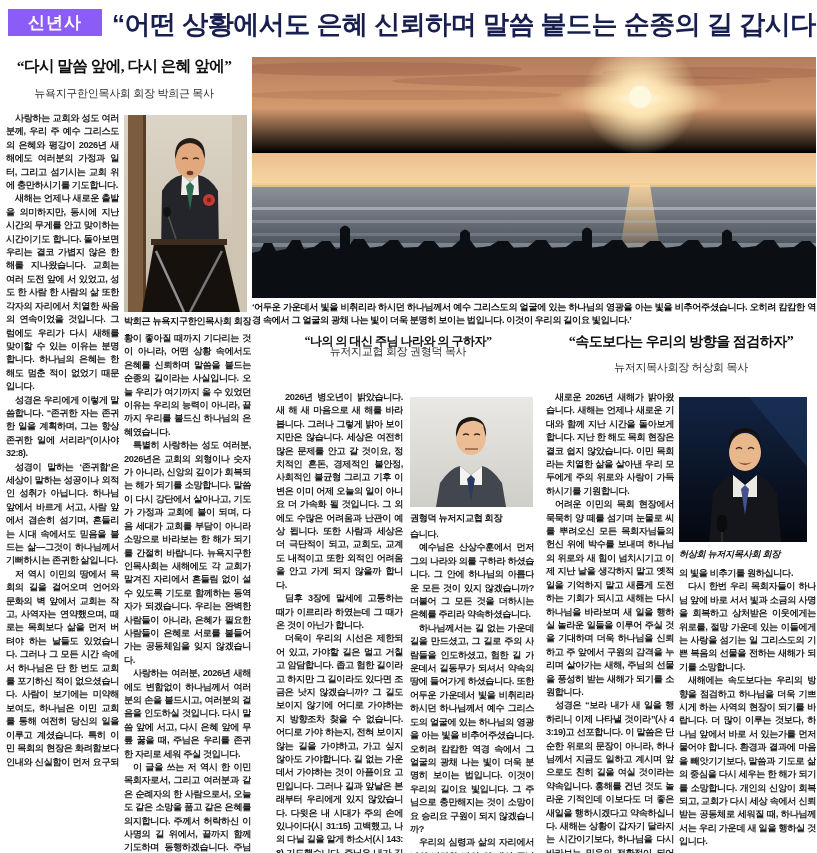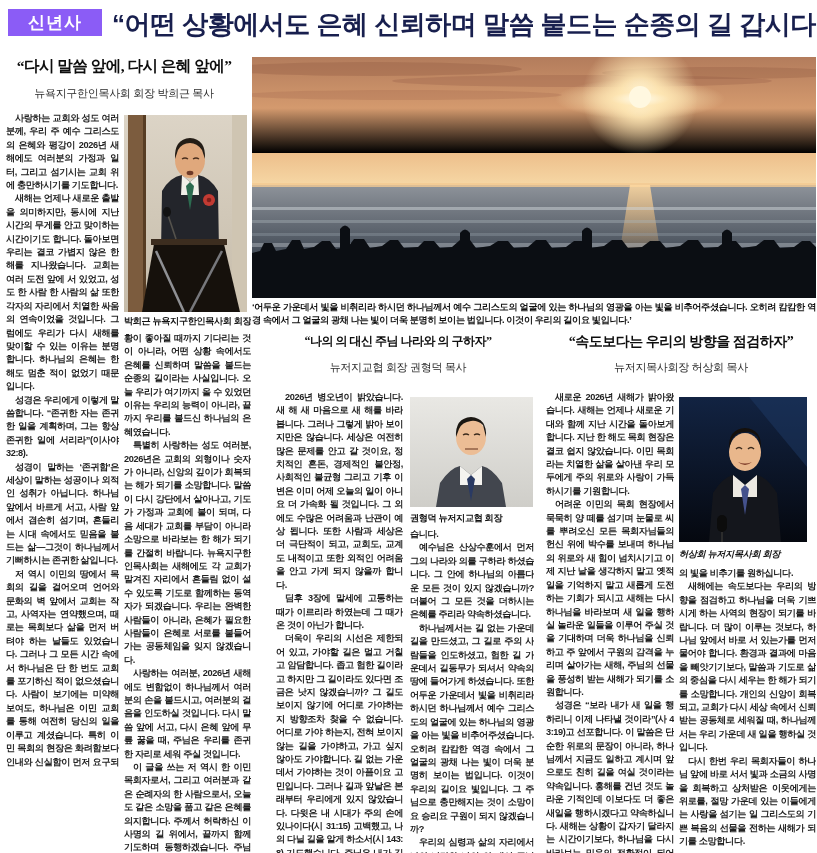--- a/index.html
+++ b/index.html
@@ -27,21 +27,21 @@
     font-family:"Liberation Serif", serif;
     font-weight:700;color:#0d0d0d;text-align:center;letter-spacing:-0.5px;
   }
   .a-author{
     font-weight:normal;font-size:11px;color:#2a2a2a;text-align:center;letter-spacing:-0.3px;
   }
   .lt{left:0;top:56px;width:248px;font-size:15.5px;}
   .ct{left:258px;top:333px;width:280px;font-size:12px;}
   .rt{left:545px;top:333px;width:272px;font-size:14px;}
   .la{left:0;top:86px;width:248px;}
-  .ca{left:258px;top:360px;width:280px;}
+  .ca{left:258px;top:344px;width:280px;}
   .ra{left:545px;top:360px;width:272px;}
   
   .col{
     font-size:9.2px;line-height:13.4px;letter-spacing:-0.4px;
     text-align:justify;word-break:break-all;overflow:hidden;color:#222;
   }
   .col p{margin:0;text-indent:9px;font-weight:bold;}
   .col.cont p:first-child{text-indent:0;}
   .c-l1{left:6px;top:112px;width:113px;height:658px;}
   .c-l2{left:124px;top:332px;width:127px;height:521px;}
@@ -239,15 +239,15 @@
     <path d="M69,52 Q72,49 75,52" stroke="#3c2a1c" stroke-width="1.5" fill="none"></path>
     <path d="M59,65 Q66,71 73,65 Q66,68 59,65 Z" fill="#7e3b28"></path>
     <rect x="38" y="118" width="10" height="17" rx="5" fill="#0c0c0c"></rect>
     <line x1="43" y1="135" x2="43" y2="145" stroke="#2c2c2c" stroke-width="2"></line>
   </svg>
 </div>
 <div class="abs pcap cap3">허상회 뉴저지목사회 회장</div>
 
 <div class="abs col cont c-r2">
     <p>의 빛을 비추기를 원하십니다.</p>
+    <p>다시 한번 우리 목회자들이 하나님 앞에 바로 서서 빛과 소금의 사명을 회복하고 상처받은 이웃에게는 위로를, 절망 가운데 있는 이들에게는 사랑을 섬기는 일 그리스도의 기쁜 복음의 선물을 전하는 새해가 되기를 소망합니다.</p>
     <p>새해에는 속도보다는 우리의 방향을 점검하고 하나님을 더욱 기쁘시게 하는 사역의 현장이 되기를 바랍니다. 더 많이 이루는 것보다, 하나님 앞에서 바로 서 있는가를 먼저 물어야 합니다. 환경과 결과에 마음을 빼앗기기보다, 말씀과 기도로 삶의 중심을 다시 세우는 한 해가 되기를 소망합니다. 개인의 신앙이 회복되고, 교회가 다시 세상 속에서 신뢰받는 공동체로 세워질 때, 하나님께서는 우리 가운데 새 일을 행하실 것입니다.</p>
-    <p>다시 한번 우리 목회자들이 하나님 앞에 바로 서서 빛과 소금의 사명을 회복하고 상처받은 이웃에게는 위로를, 절망 가운데 있는 이들에게는 사랑을 섬기는 일 그리스도의 기쁜 복음의 선물을 전하는 새해가 되기를 소망합니다.</p>
   </div>
 
 </body></html>

